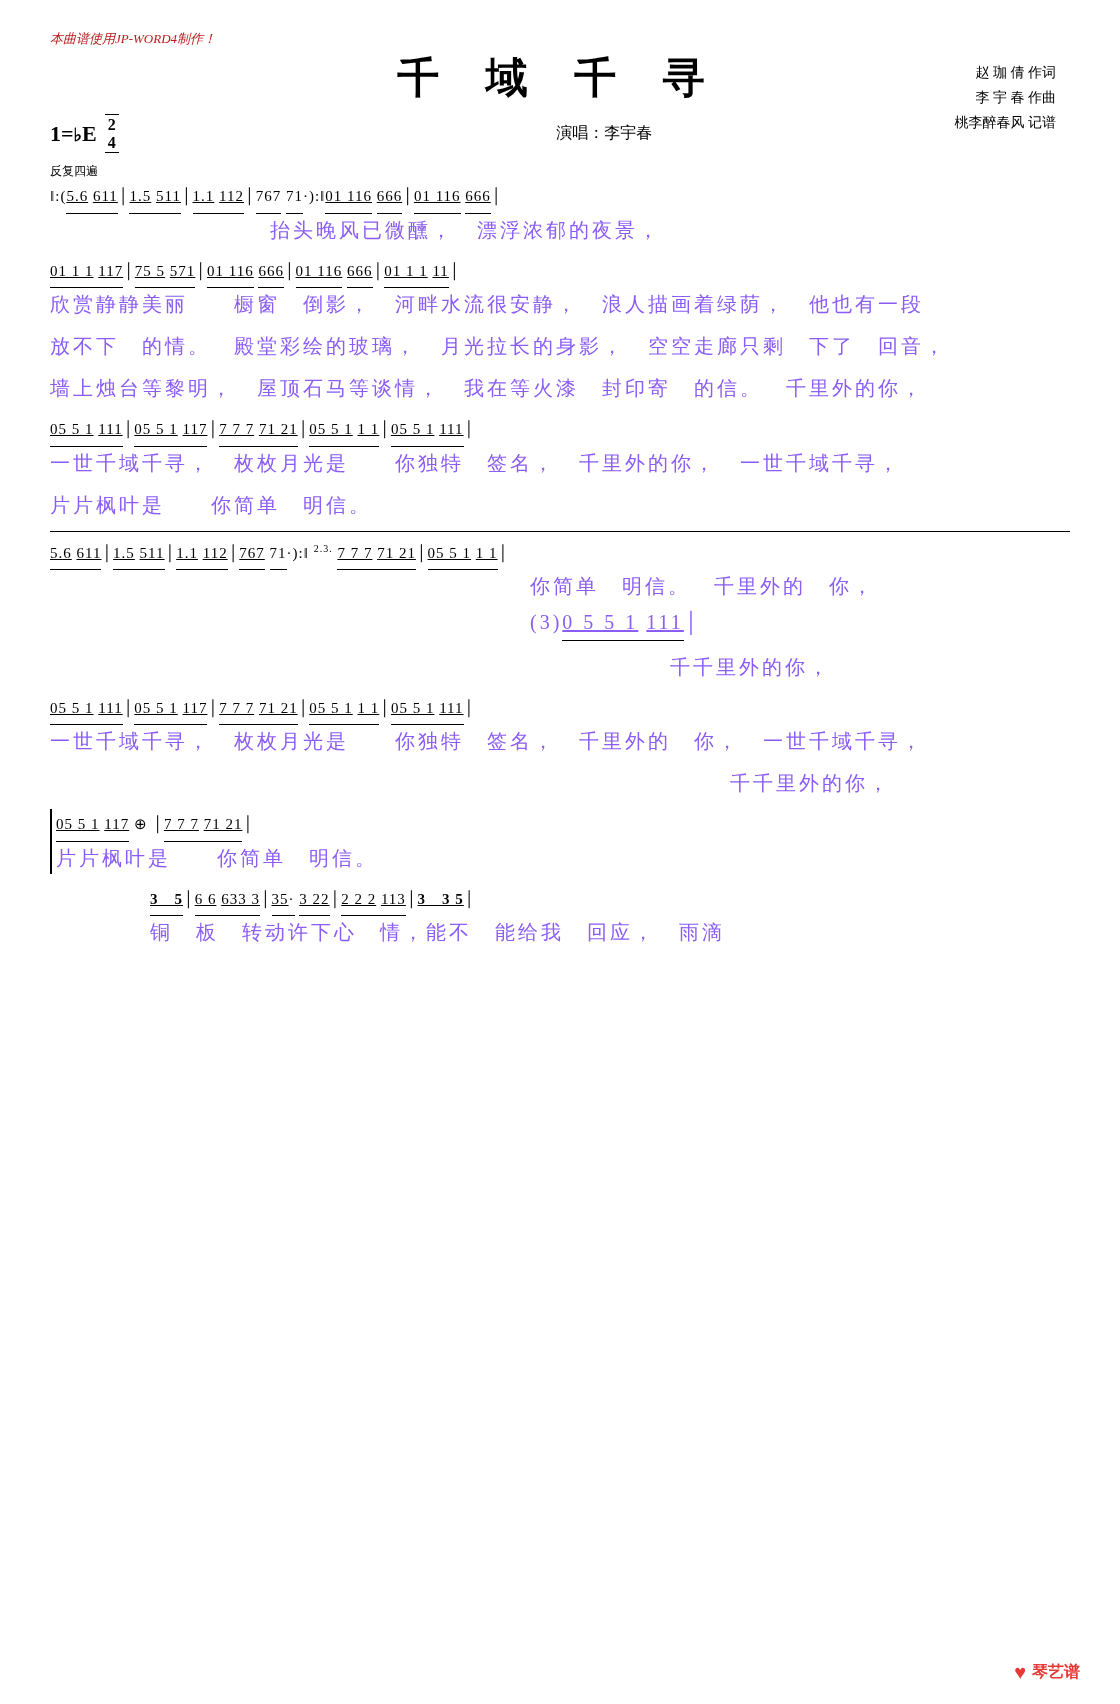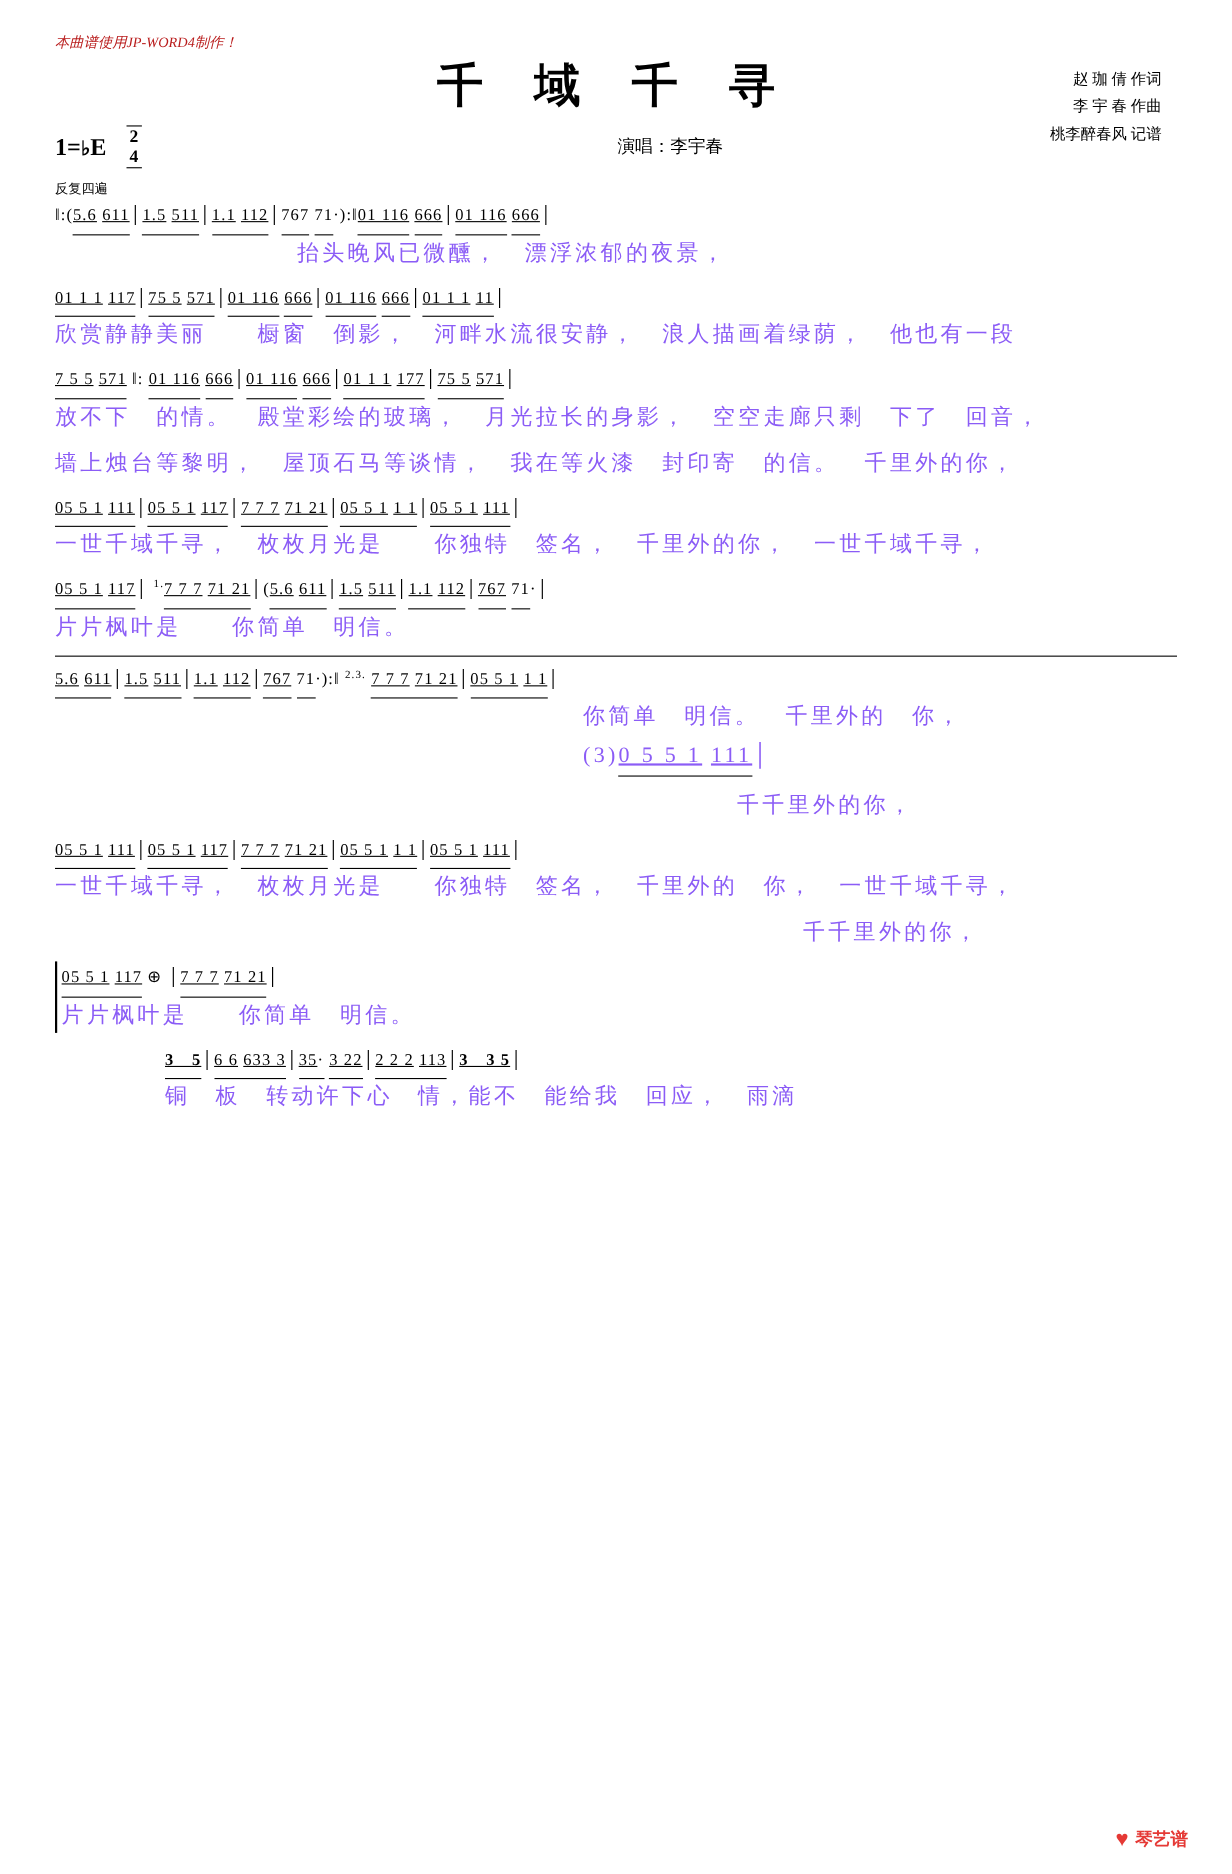--- a/index.html
+++ b/index.html
@@ -103,21 +103,21 @@
   <span class="song-title">千  域  千  寻</span>
 </div>
 
 <div class="credits">
   <div>赵   珈   倩 作词</div>
   <div>李   宇   春 作曲</div>
   <div>桃李醉春风  记谱</div>
 </div>
 
 <div style="display:flex; align-items:center; gap:20px; margin-top:8px;">
-  <div style="display:flex; align-items:center; gap:18px;">
+  <div style="display:flex; align-items:center; gap:8px;">
     <span style="font-size:22px; font-weight:bold;">1=<span style="font-size:18px;">♭</span>E</span>
     <span style="display:inline-flex; flex-direction:column; align-items:center; font-size:16px; font-weight:bold; line-height:1.1; border-top:1px solid #000; border-bottom:1px solid #000; padding:1px 3px;">
       <span>2</span>
       <span>4</span>
     </span>
   </div>
   <div style="flex:1; text-align:center; font-size:16px;">演唱：李宇春</div>
 </div>
 
 <div class="main-content">
@@ -131,41 +131,35 @@
   </div>
 
   <div class="section row-pair">
     <div class="jianpu-line">
       <span class="du"><u>01 1 1</u> <u>117</u></span>│<span class="du"><u>75 5</u> <u>571</u></span>│<span class="du"><u>01 116</u></span> <span class="du"><u>666</u></span>│<span class="du"><u>01 116</u></span> <span class="du"><u>666</u></span>│<span class="du"><u>01 1 1</u> <u>11</u></span>│
     </div>
     <div class="lyric-line-text">欣赏静静美丽　　橱窗　倒影，　河畔水流很安静，　浪人描画着绿荫，　他也有一段</div>
   </div>
 
   <div class="section row-pair">
-    <div class="jianpu-line">
-      <span class="du"><u>7 5 5</u> <u>571</u></span> ‖: <span class="du"><u>01 116</u></span> <span class="du"><u>666</u></span>│<span class="du"><u>01 116</u></span> <span class="du"><u>666</u></span>│<span class="du"><u>01 1 1</u> <u>177</u></span>│<span class="du"><u>75 5</u> <u>571</u></span>│
-    </div>
     <div class="lyric-line-text">放不下　的情。　殿堂彩绘的玻璃，　月光拉长的身影，　空空走廊只剩　下了　回音，</div>
   </div>
 
   <div class="section row-pair">
     <div class="lyric-line-text">墙上烛台等黎明，　屋顶石马等谈情，　我在等火漆　封印寄　的信。　千里外的你，</div>
   </div>
 
   <div class="section row-pair">
     <div class="jianpu-line">
       <span class="du"><u>05 5 1</u> <u>111</u></span>│<span class="du"><u>05 5 1</u> <u>117</u></span>│<span class="du"><u>7 7 7</u> <u>71 21</u></span>│<span class="du"><u>05 5 1</u> <u>1 1</u></span>│<span class="du"><u>05 5 1</u> <u>111</u></span>│
     </div>
     <div class="lyric-line-text">一世千域千寻，　枚枚月光是　　你独特　签名，　千里外的你，　一世千域千寻，</div>
   </div>
 
   <div class="section row-pair">
-    <div class="jianpu-line">
-      <span class="du"><u>05 5 1</u> <u>117</u></span>│ <sup>1.</sup><span class="du"><u>7 7 7</u> <u>71 21</u></span>│(<span class="du"><u>5.6</u> <u>611</u></span>│<span class="du"><u>1.5</u> <u>511</u></span>│<span class="du"><u>1.1</u> <u>112</u></span>│<span class="du"><u>767</u></span> <span class="du">71</span>·│
-    </div>
     <div class="lyric-line-text">片片枫叶是　　你简单　明信。</div>
   </div>
 
   <hr class="separator-line" style="margin: 2px 0 6px 0;">
 
   <div class="section row-pair">
     <div class="jianpu-line">
       <span class="du"><u>5.6</u> <u>611</u></span>│<span class="du"><u>1.5</u> <u>511</u></span>│<span class="du"><u>1.1</u> <u>112</u></span>│<span class="du"><u>767</u></span> <span class="du">71</span>·):‖ <sup>2.3.</sup> <span class="du"><u>7 7 7</u> <u>71 21</u></span>│<span class="du"><u>05 5 1</u> <u>1 1</u></span>│
     </div>
     <div class="lyric-line-text" style="padding-left:480px;">你简单　明信。　千里外的　你，</div>

